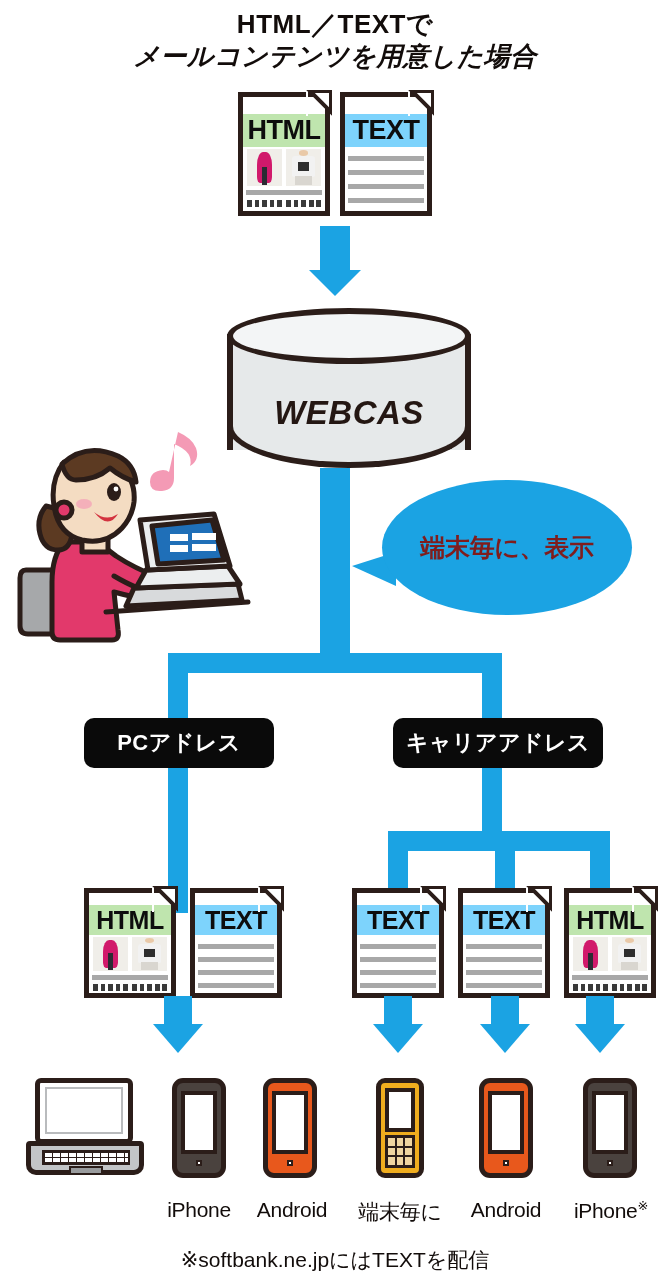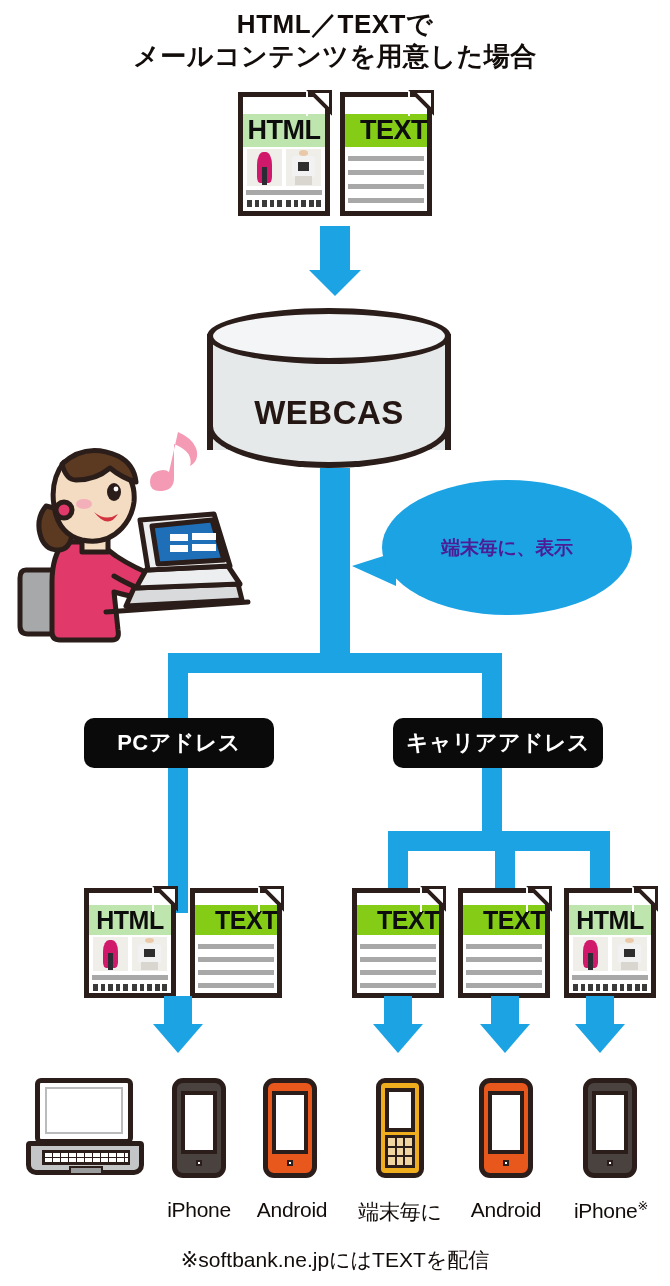--- a/index.html
+++ b/index.html
@@ -11,38 +11,38 @@
   }
   .stage{position:absolute;left:0;top:0;width:554px;height:1286px;}
   .abs{position:absolute;}
 
   
   #title{
     left:0;top:8px;width:670px;text-align:center;
     font-weight:bold;font-size:26px;line-height:32px;letter-spacing:.5px;
     color:#120c0a;
   }
-  #title .l2{display:block;}
+  #title .l2{display:block;font-style:italic;}
 
   
   .doc{position:absolute;box-sizing:border-box;}
   .doc .body{
     position:absolute;left:0;top:0;right:0;bottom:0;
     background:#ffffff;border:5px solid #2b1d19;box-sizing:border-box;
   }
   .doc .foldline{
     position:absolute;right:-2px;top:-2px;width:30px;height:30px;z-index:5;
   }
   .doc .hdr{
     position:absolute;left:5px;right:5px;
     font-weight:bold;text-align:center;color:#0d0d0d;
     box-sizing:border-box;letter-spacing:-0.5px;
   }
   .doc.green .hdr{background:#bfe5ae;}
-  .doc.blue  .hdr{background:#84cc16;text-align:right;}
+  .doc.blue  .hdr{background:#7dd3fc;}
   .doc .lines{position:absolute;left:9%;right:9%;}
   .doc .line{background:#a8a8a8;width:100%;}
   .doc .thumbs{position:absolute;display:flex;gap:5%;}
   .doc .th{flex:1;background:#f0eee9;position:relative;overflow:hidden;}
   .doc .th .dress{
     position:absolute;left:28%;top:8%;width:44%;height:84%;
     background:#d1196b;border-radius:40% 40% 20% 20%;
   }
   .doc .th .legs{
     position:absolute;left:42%;top:48%;width:16%;height:48%;background:#2b2b33;
@@ -59,21 +59,21 @@
     position:absolute;left:34%;top:34%;width:32%;height:26%;background:#2e2e2e;
   }
   .doc .th .pant{
     position:absolute;left:26%;top:74%;width:48%;height:24%;background:#d9d6d0;
   }
   .doc .blocks{position:absolute;display:flex;gap:6%;}
   .doc .blkgrp{flex:1;display:flex;gap:8%;}
   .doc .blk{flex:1;background:#3a3a3a;}
 
   
-  #cylinder{left:207px;top:308px;width:244px;height:164px;}
+  #cylinder{left:227px;top:308px;width:244px;height:164px;font-style:italic;}
   #cylinder .side{
     position:absolute;left:0;top:26px;width:244px;height:116px;
     background:#e6e9ea;border-left:6px solid #2b1d19;border-right:6px solid #2b1d19;
     box-sizing:border-box;
   }
   #cylinder .bottom{
     position:absolute;left:0;top:82px;width:244px;height:78px;
     border:6px solid #2b1d19;border-top:none;border-radius:0 0 122px 122px/0 0 42px 42px;
     background:#e6e9ea;box-sizing:border-box;
   }
@@ -95,21 +95,21 @@
     border-top:var(--ah) solid #1ba3e3;
   }
 
   
   #bubble{
     left:382px;top:480px;width:250px;height:135px;
     background:#1ba3e3;border-radius:50%/50%;
     display:flex;align-items:center;justify-content:center;
   }
   #bubble .txt{
-    color:#4c1d95;font-weight:bold;font-size:19px;line-height:27px;
+    color:#7f1d1d;font-weight:bold;font-size:25px;line-height:27px;
     text-align:left;letter-spacing:-0.3px;
   }
   #bubble-tail{
     left:352px;top:552px;width:0;height:0;
     border-top:14px solid transparent;
     border-bottom:20px solid transparent;
     border-right:44px solid #1ba3e3;
   }
 
   

